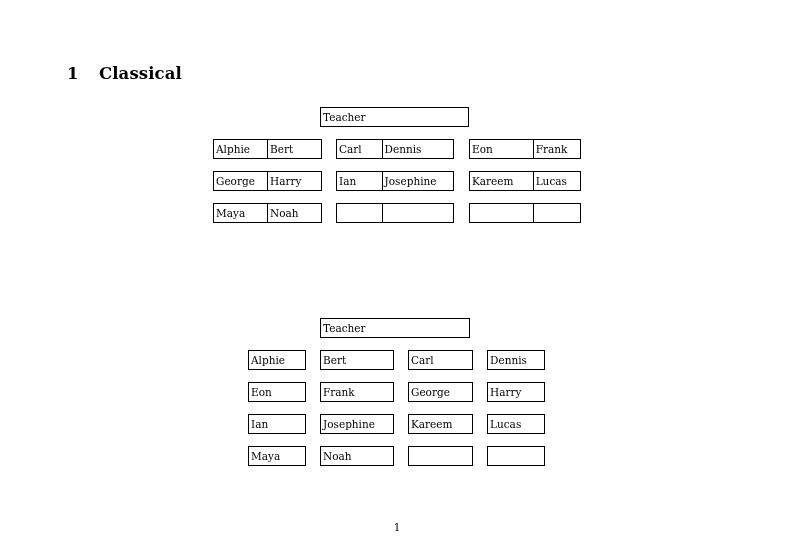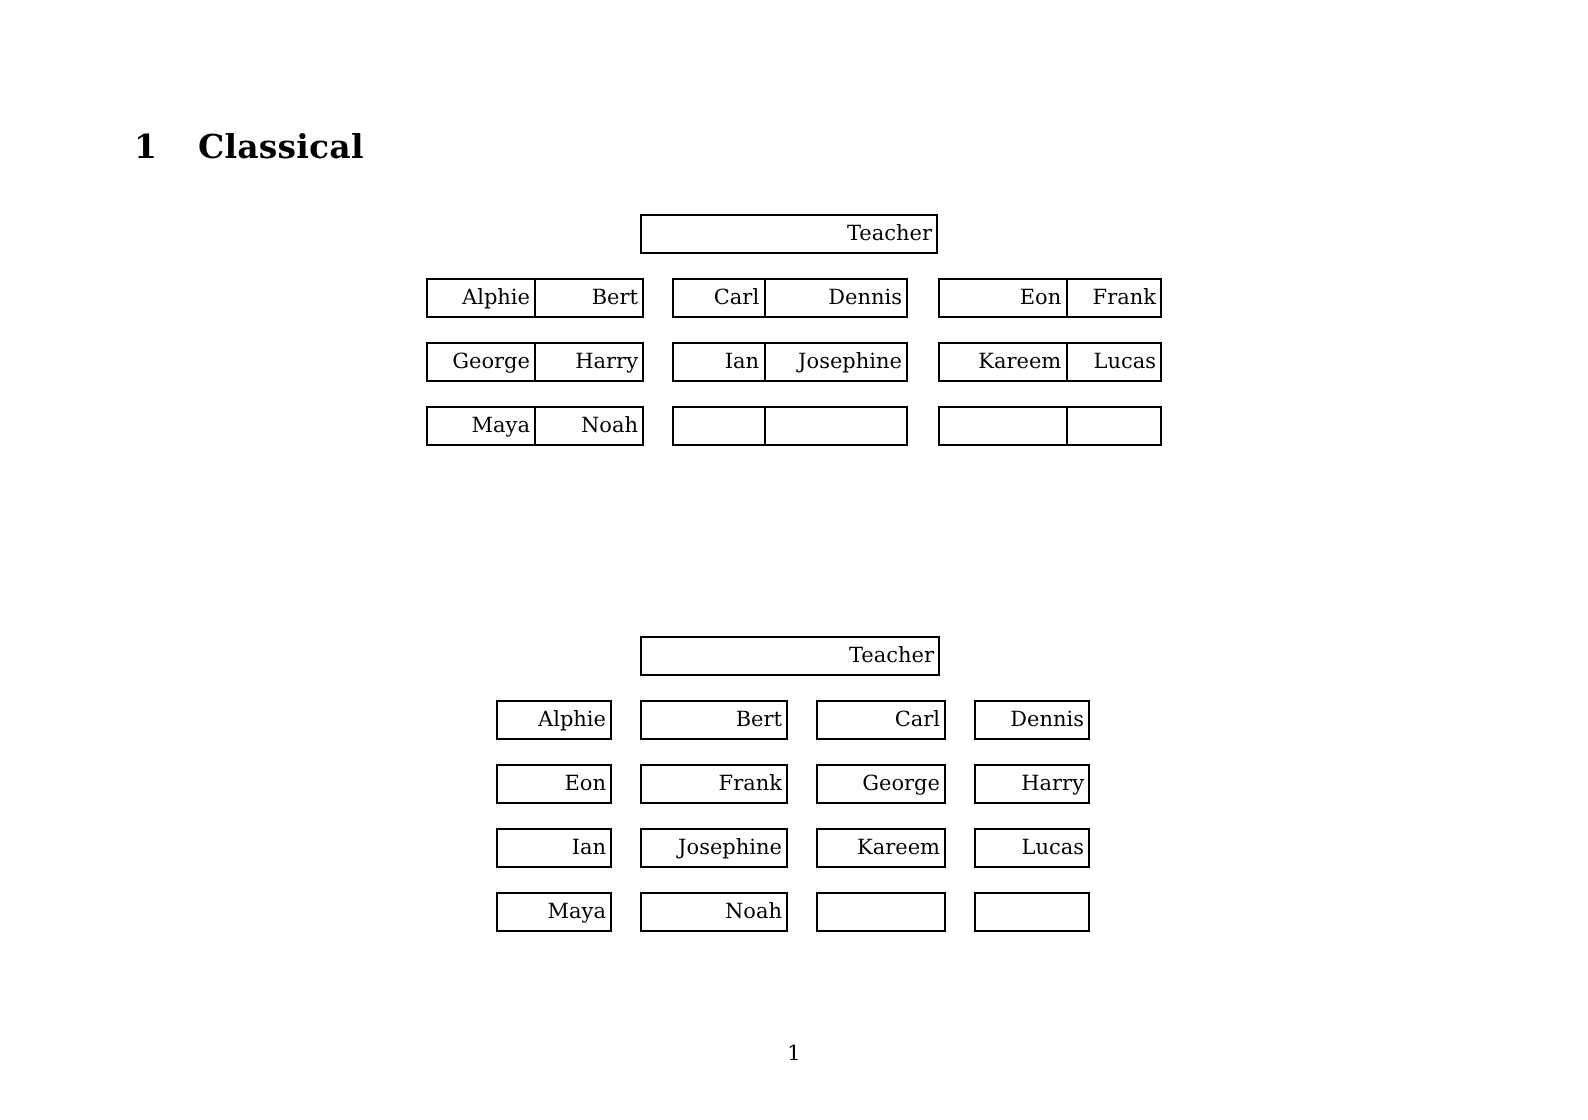--- a/index.html
+++ b/index.html
@@ -42,21 +42,21 @@
   .tbl {
     position: absolute;
     border-collapse: collapse;
     table-layout: fixed;
     font-size: 10.5px;
     line-height: 1;
   }
   .tbl td {
     border: 1px solid #000000;
     height: 16px;
-    text-align: right;
+    text-align: left;
     vertical-align: middle;
     padding: 1px 2px;
     white-space: nowrap;
     overflow: hidden;
   }
 
   
   .teacher-box { }
 
   

